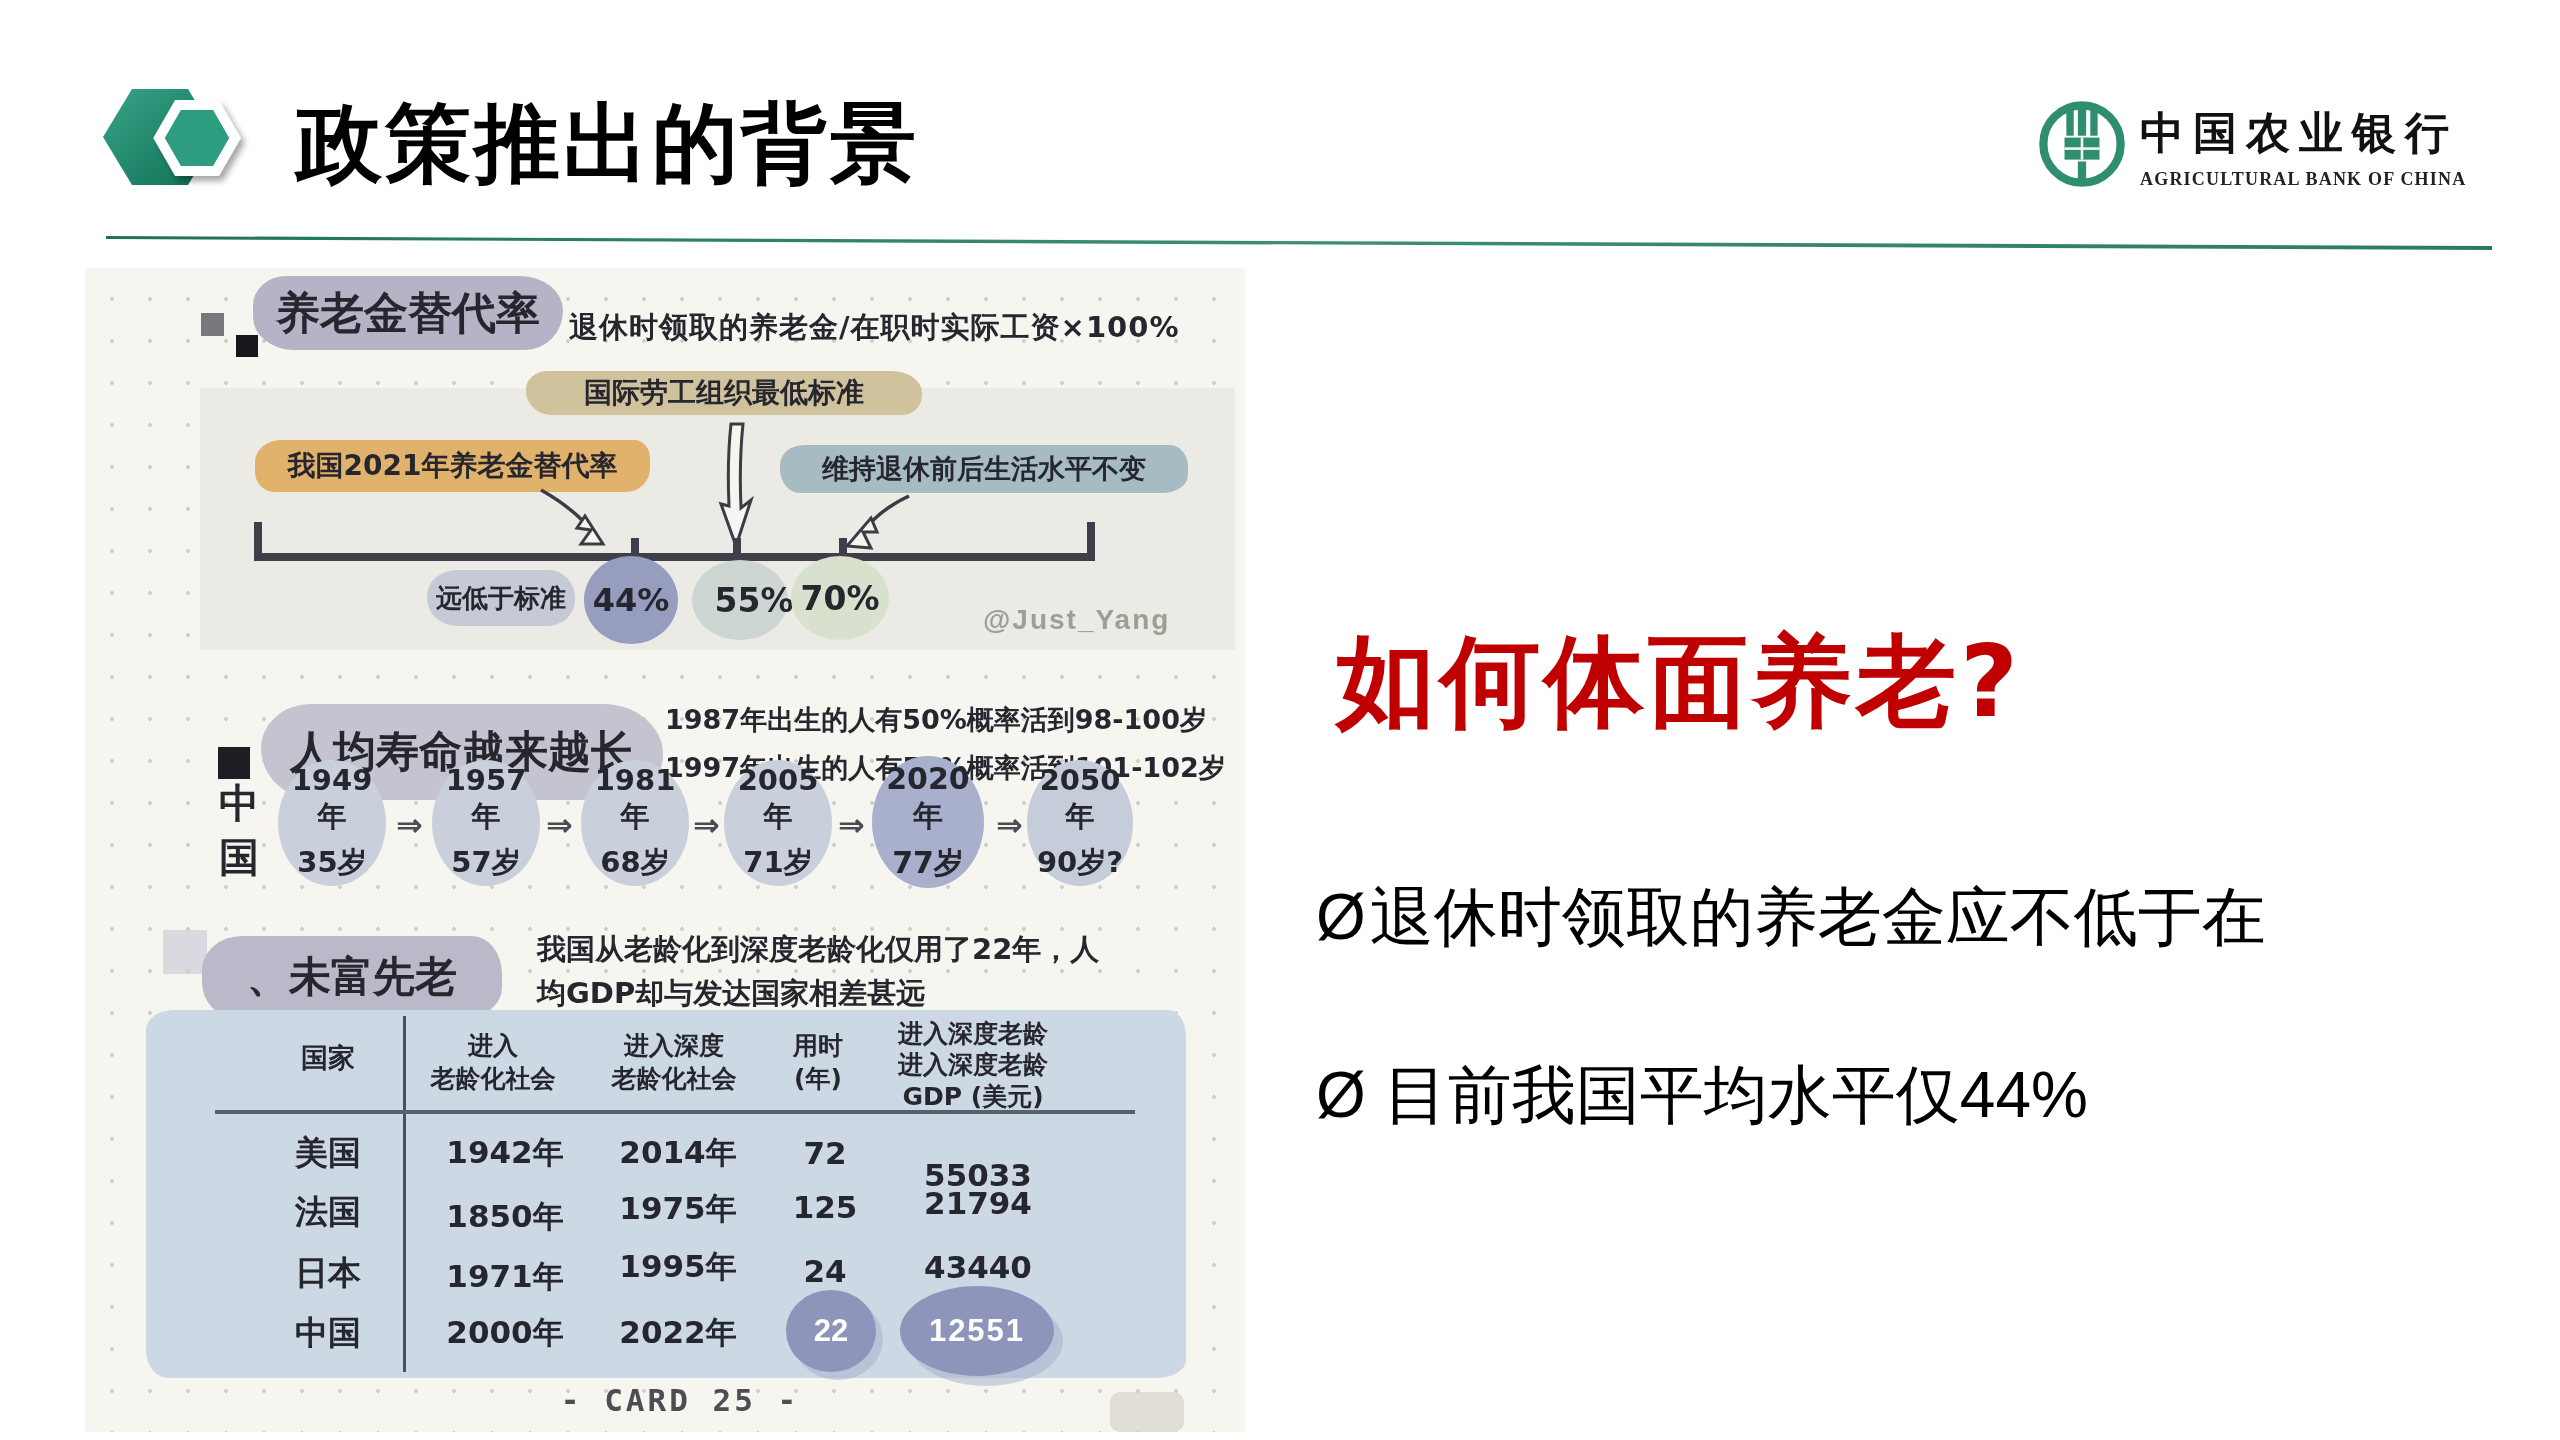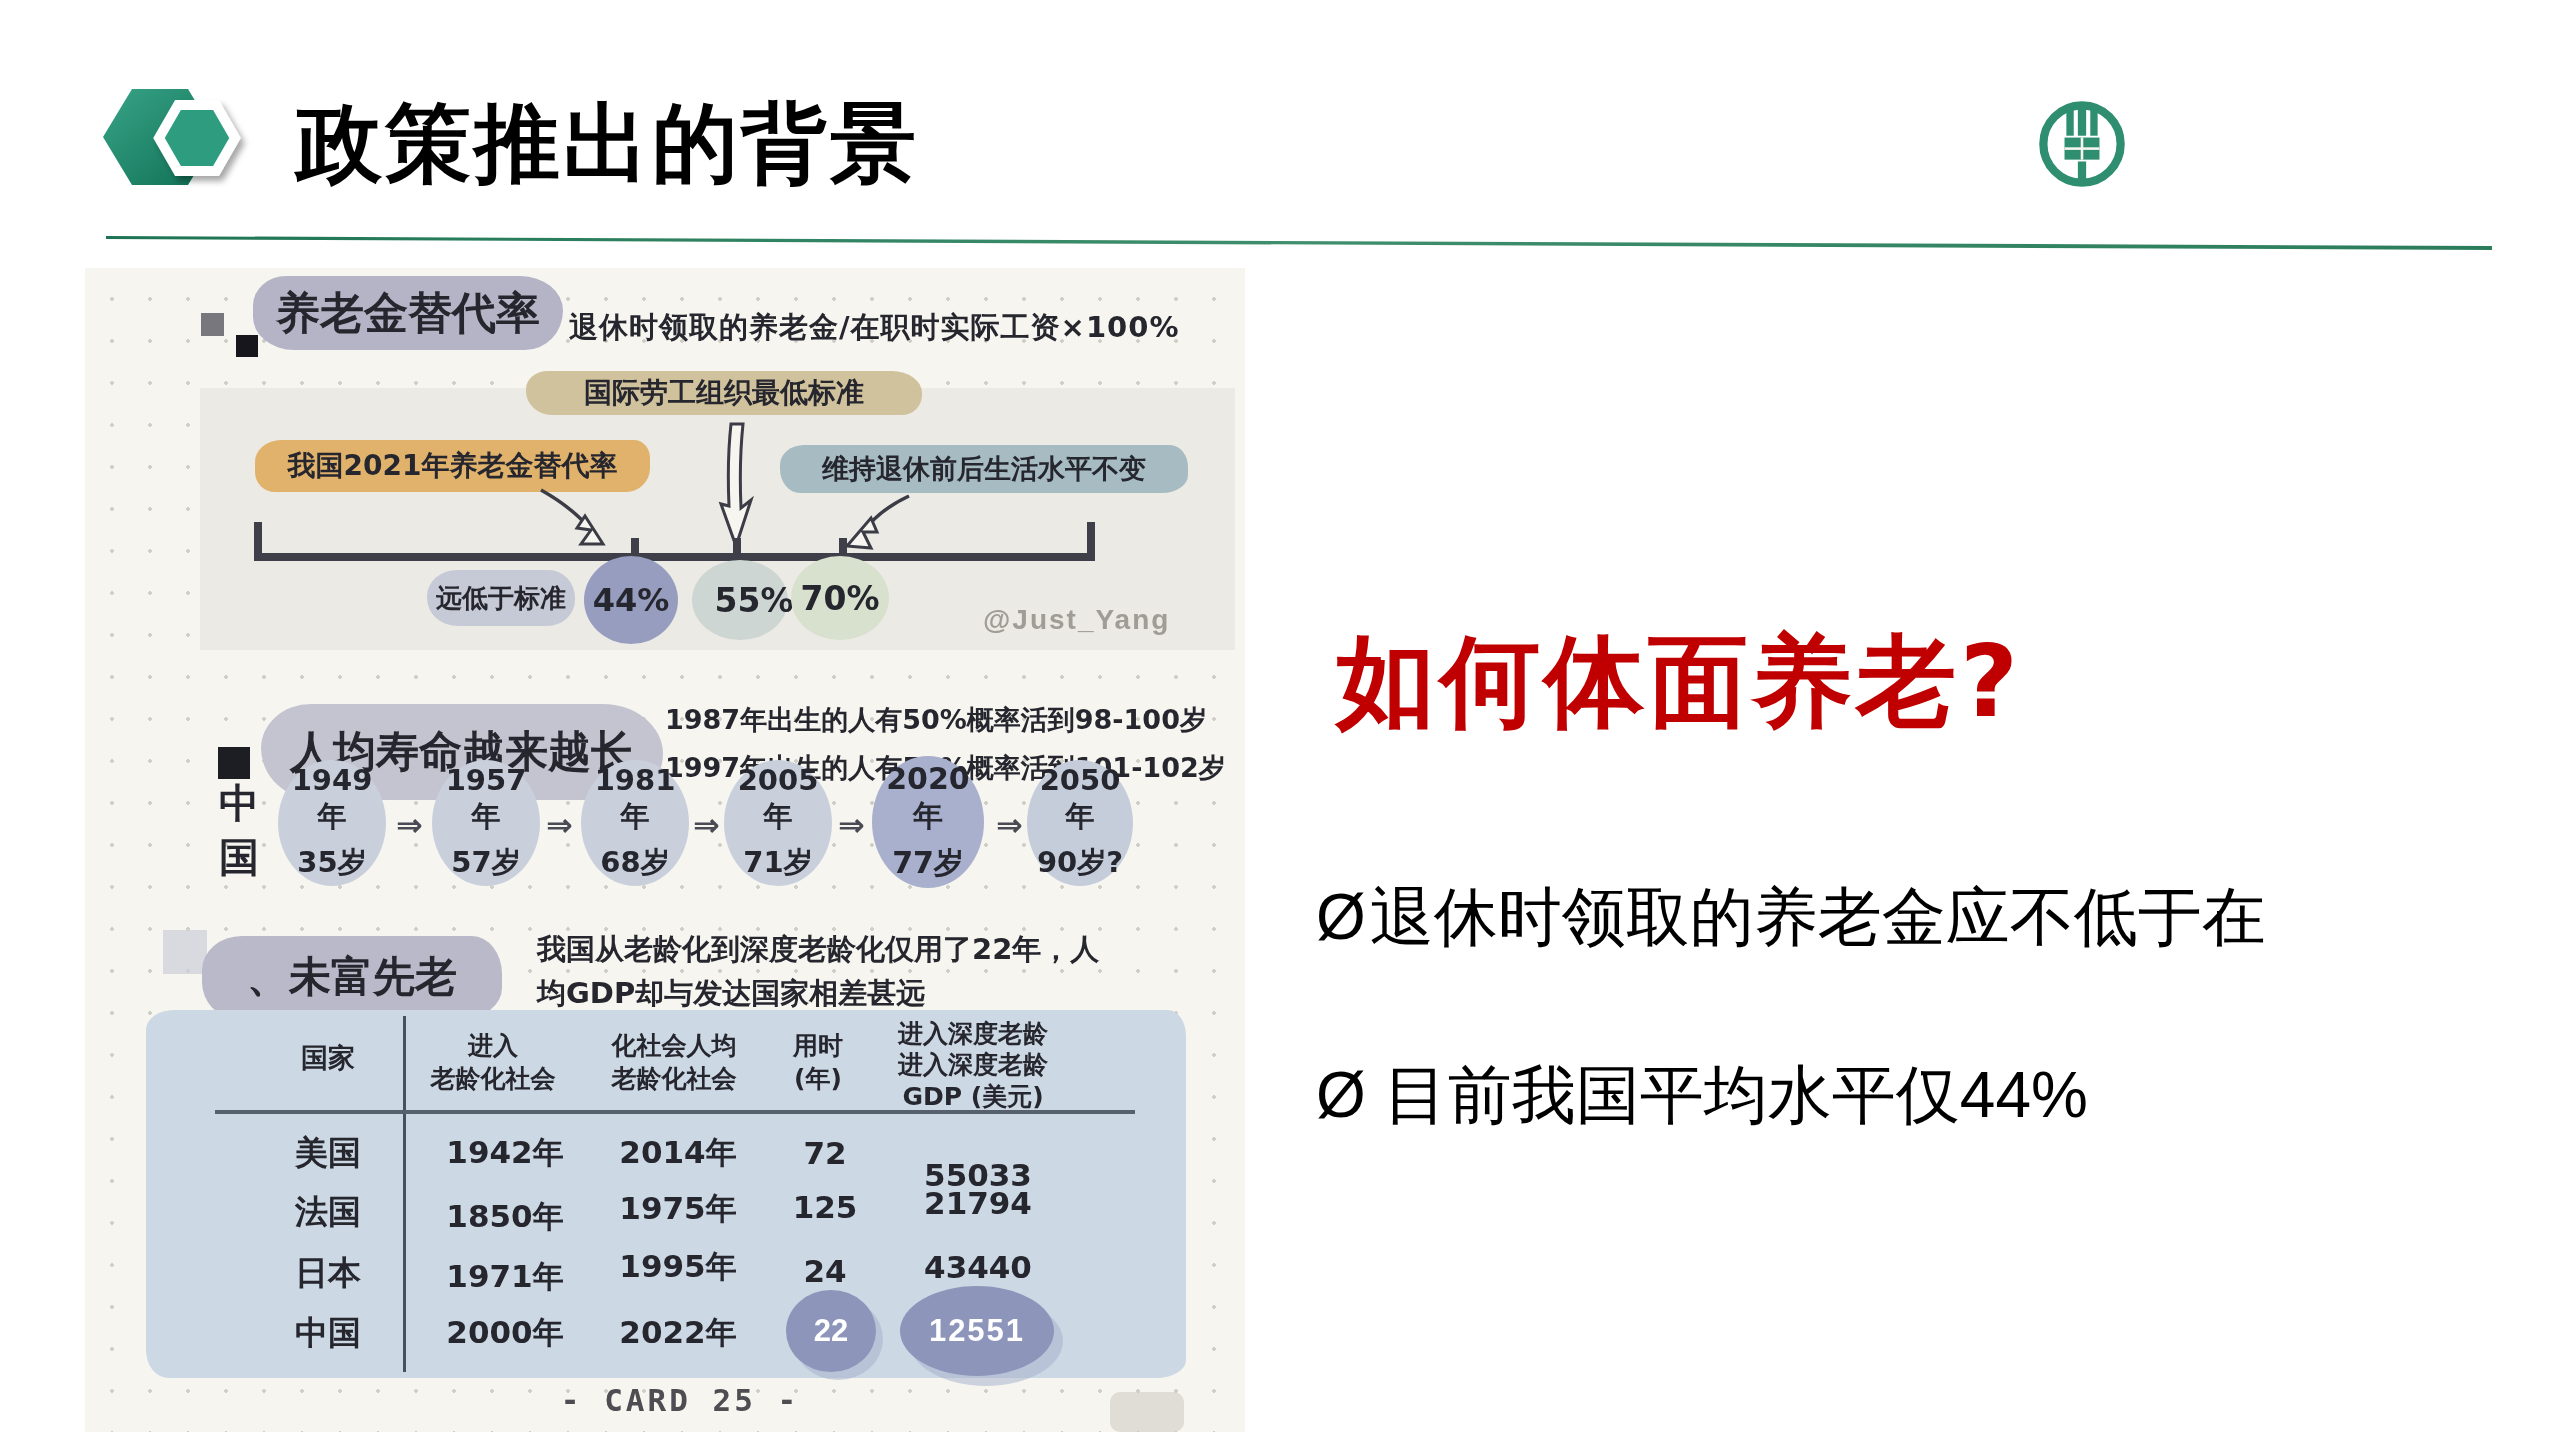--- a/index.html
+++ b/index.html
@@ -73,20 +73,24 @@
         <rect x="45.5" y="5" width="9" height="36"></rect>
         <rect x="33" y="12" width="8" height="29"></rect>
         <rect x="59" y="12" width="8" height="29"></rect>
         <rect x="31" y="43" width="38" height="24"></rect>
         <rect x="45.5" y="69" width="9" height="26"></rect>
       </g>
       <rect x="48.6" y="43" width="2.8" height="24" fill="#f6f5f0"></rect>
       <rect x="31" y="53.6" width="38" height="2.8" fill="#f6f5f0"></rect>
     </svg>
   </div>
+  <div class="abs" style="left:2140px; top:104px;">
+    <div class="abc-cn">中国农业银行</div>
+    <div class="abc-en">AGRICULTURAL BANK OF CHINA</div>
+  </div>
 
   <div class="abs" style="left:106px; top:232px; width:2386px; height:22px;">
     <svg width="2386" height="22" viewBox="0 0 2386 22">
       <defs>
         <linearGradient id="lg" x1="0" y1="0" x2="1" y2="0">
           <stop offset="0" stop-color="#1d7454"></stop>
             <stop offset="0.5" stop-color="#3f8f6e"></stop>
             <stop offset="1" stop-color="#2a7c5b"></stop>
         </linearGradient>
       </defs>
@@ -207,21 +211,21 @@
     <div class="abs" style="left:130px; top:842px; width:920px; height:4px; background:#57616e;"></div>
 
     <div class="abs cellc hand" style="left:193px; top:772px; width:100px; font-size:27px;">
       <span>国家</span>
     </div>
     <div class="abs hand" style="left:308px; top:762px; width:200px; font-size:25px; line-height:1.3; text-align:center;">
       <div>进入</div>
       <div>老龄化社会</div>
     </div>
     <div class="abs hand" style="left:489px; top:762px; width:200px; font-size:25px; line-height:1.3; text-align:center;">
-      <div>化社会人均</div>
+      <div>进入深度</div>
       <div>老龄化社会</div>
     </div>
     <div class="abs hand" style="left:683px; top:762px; width:100px; font-size:25px; line-height:1.3; text-align:center;">
       <div>用时</div>
       <div>(年)</div>
     </div>
     <div class="abs hand" style="left:768px; top:750px; width:240px; font-size:25px; line-height:1.25; text-align:center;">
       <div>进入深度老龄</div>
       <div>进入深度老龄</div>
       <div>GDP (美元)</div>

